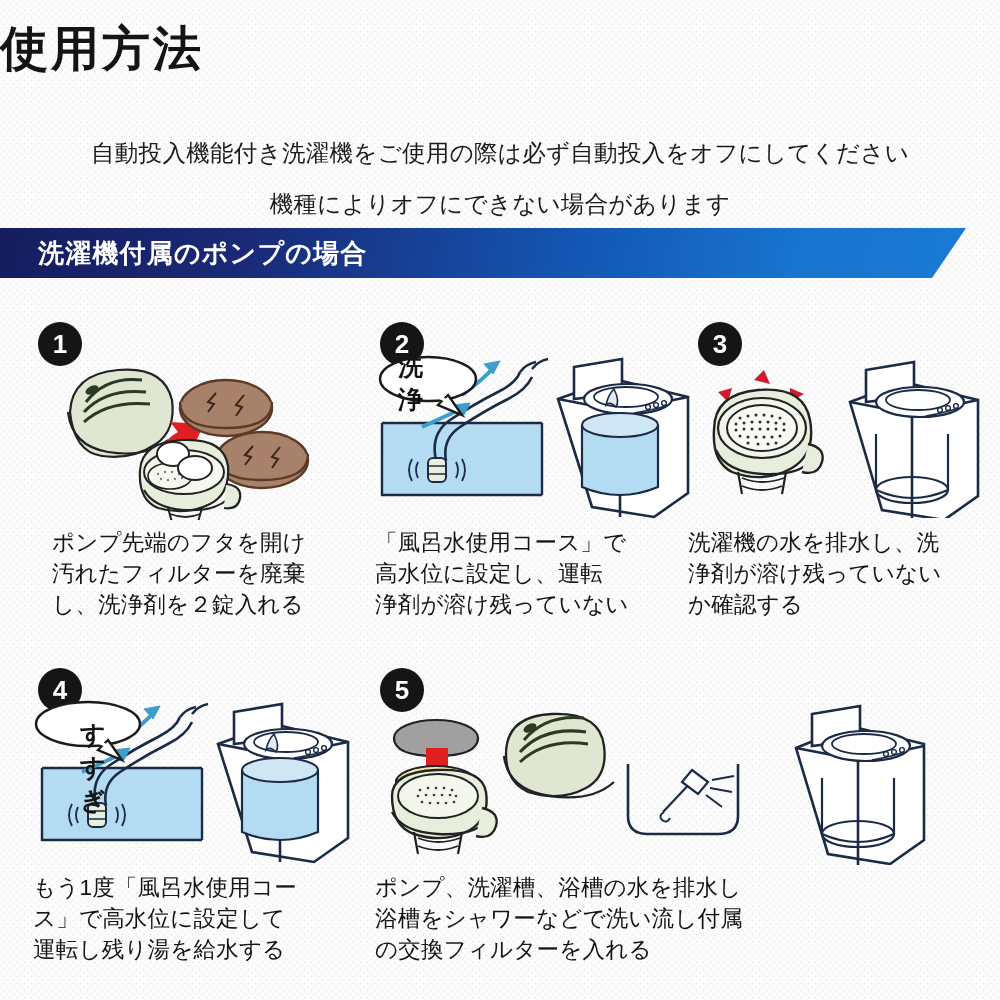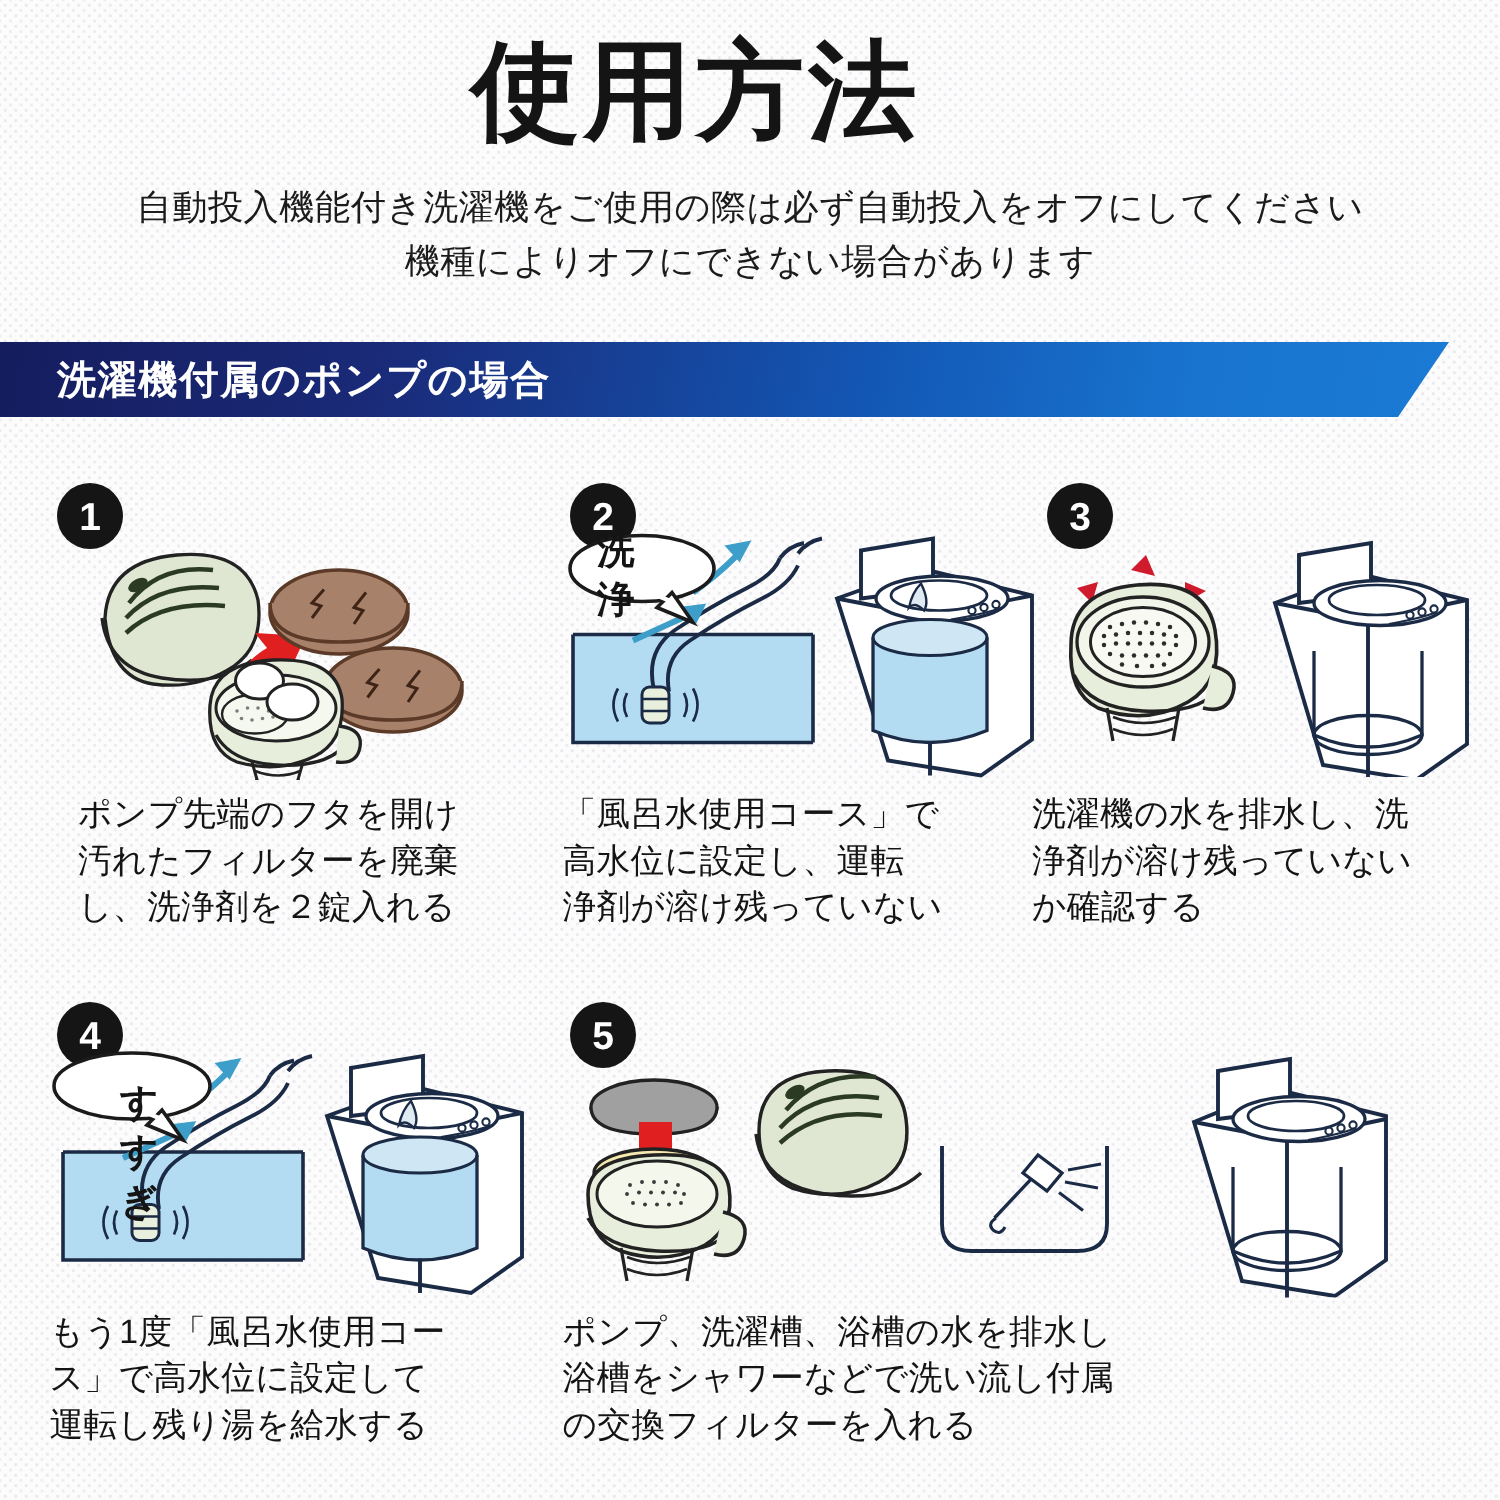--- a/index.html
+++ b/index.html
@@ -14,29 +14,29 @@
     position:relative;width:1000px;height:1000px;
     background-color:#fcfcfc;
     background-image:
       radial-gradient(circle, #ebe9ee 0.9px, rgba(255,255,255,0) 1.1px),
       radial-gradient(circle, #eeecf0 0.9px, rgba(255,255,255,0) 1.1px);
     background-size:7px 7px, 7px 7px;
     background-position:0 0, 3.5px 3.5px;
   }
   
   .title{
-    position:absolute;left:0;top:24px;width:928px;text-align:center;
-    font-size:72px;font-weight:bold;letter-spacing:3px;color:#141414;
+    position:absolute;left:0;top:24px;width:928px;text-align:left;
+    font-size:48px;font-weight:bold;letter-spacing:3px;color:#141414;
     line-height:1.05;
   }
   .subtitle{
     position:absolute;left:0;top:120px;width:1000px;text-align:center;
     font-size:23.5px;line-height:36px;color:#1b1b1b;letter-spacing:0.3px;
   }
-  .subtitle div{white-space:nowrap;}
+  .subtitle div{white-space:nowrap;margin-top:15px;}
   
   .banner{
     position:absolute;left:0;top:228px;width:966px;height:50px;
     background:linear-gradient(100deg,#151d5e 0%,#1a2a78 26%,#1357b4 60%,#1874cf 82%,#1a7ad4 100%);
     -webkit-clip-path:polygon(0 0,966px 0,932px 50px,0 50px);
     clip-path:polygon(0 0,966px 0,932px 50px,0 50px);
   }
   .banner-text{
     position:absolute;left:38px;top:232px;
     font-size:26px;font-weight:bold;color:#fff;letter-spacing:1.2px;

